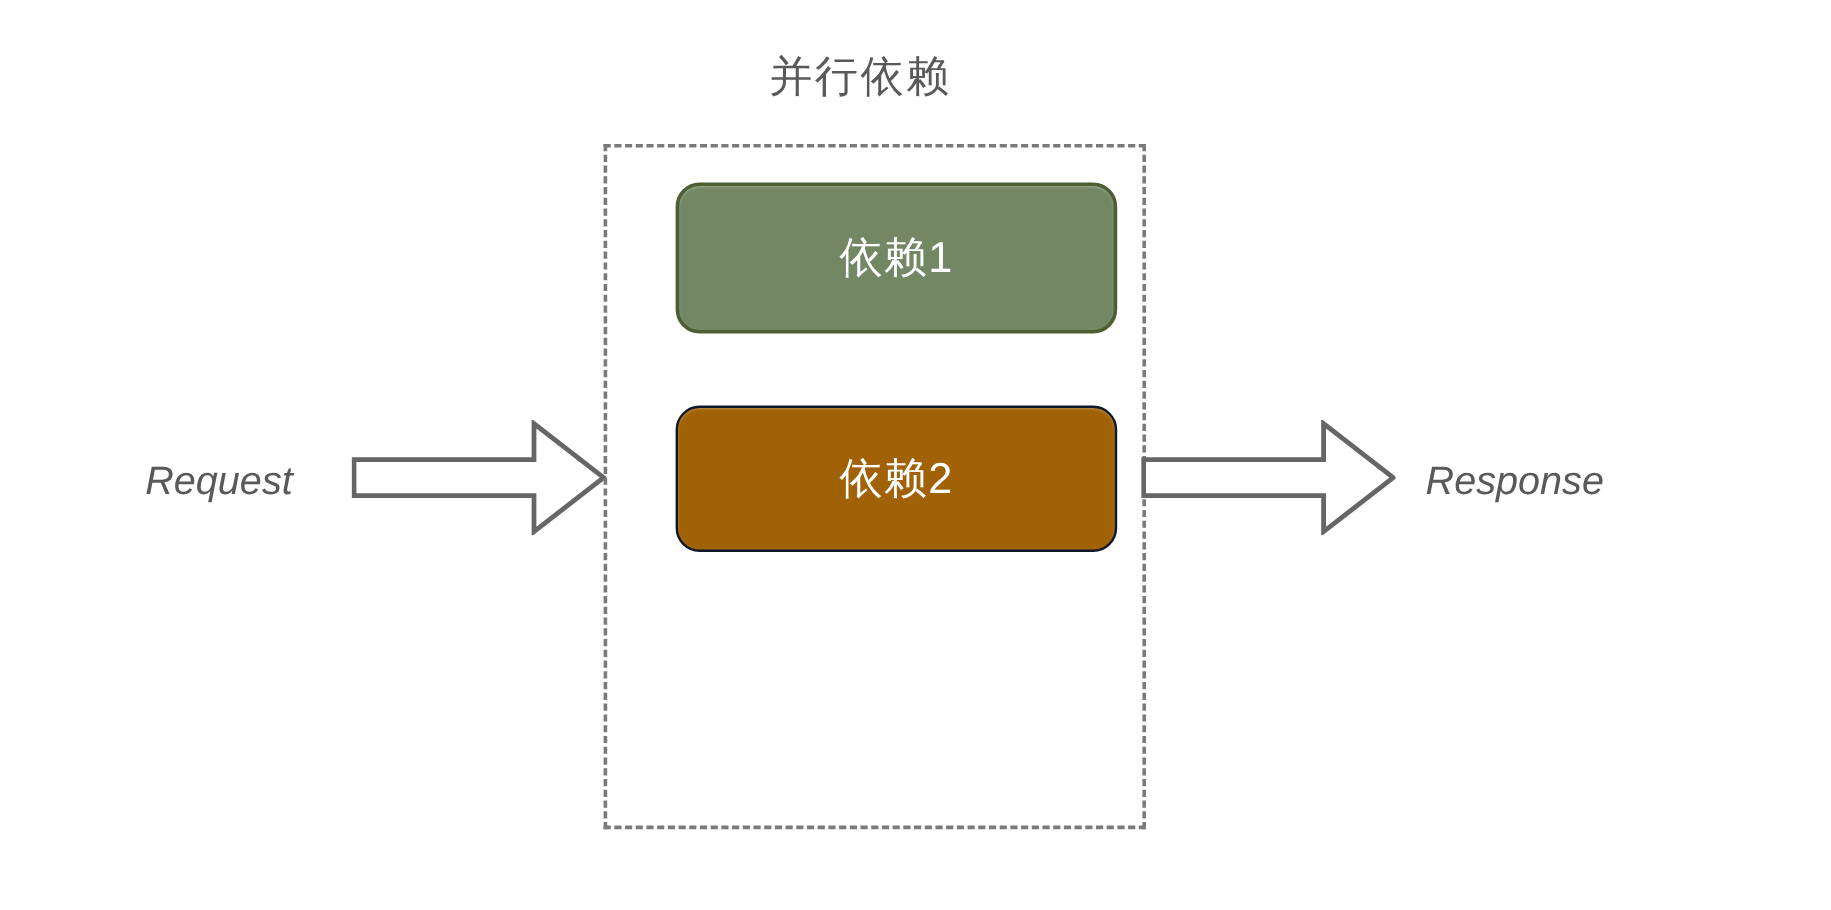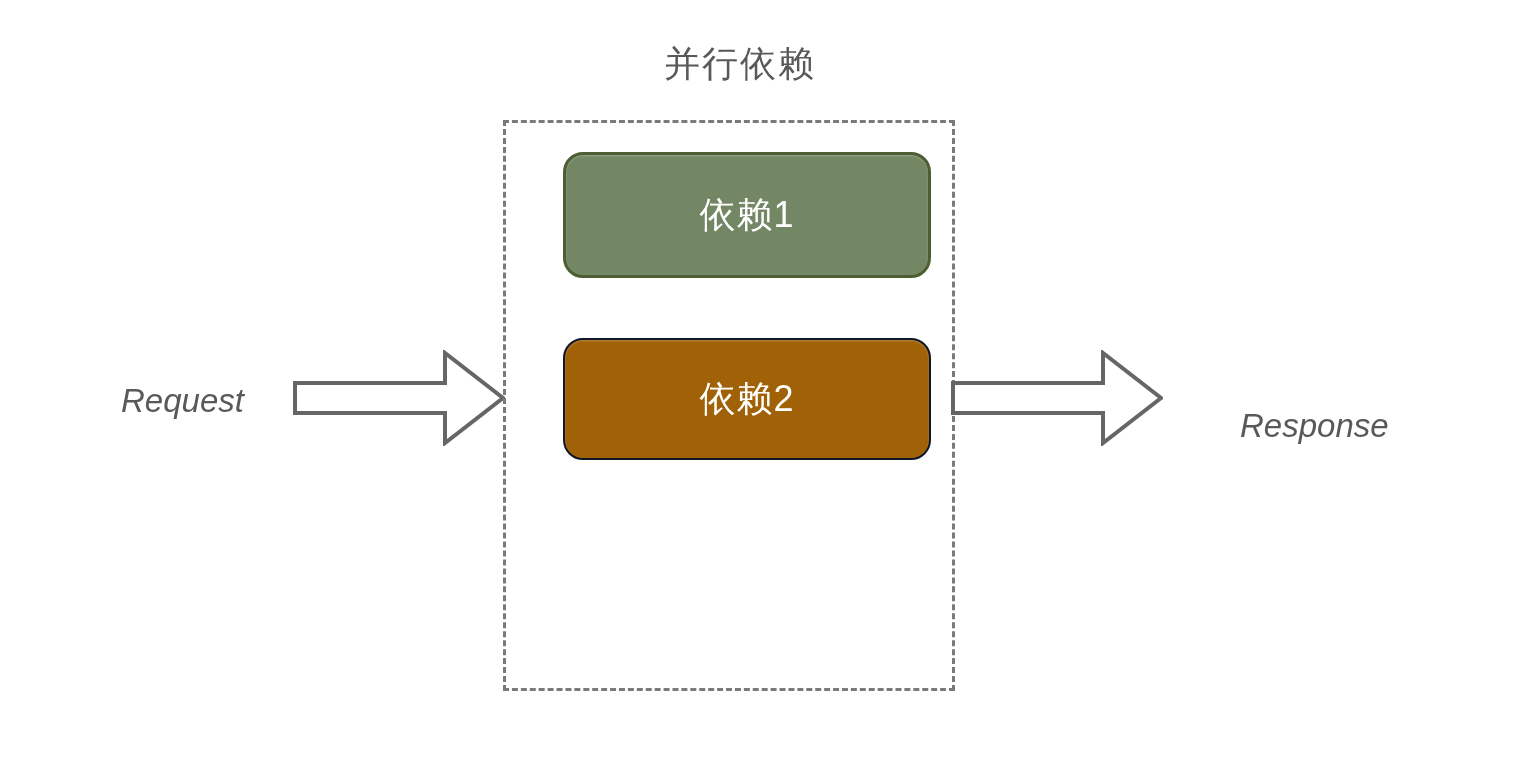--- a/index.html
+++ b/index.html
@@ -12,39 +12,39 @@
     overflow: hidden;
   }
   .canvas {
     position: absolute;
     left: 0; top: 0;
     width: 1526px; height: 758px;
     background: #ffffff;
   }
   .diagram-title {
     position: absolute;
-    left: 515px;
+    left: 492px;
     top: 40px;
     width: 450px;
     text-align: center;
     font-size: 36px;
     font-weight: 500;
     color: #595959;
     letter-spacing: 2px;
   }
   .side-label {
     position: absolute;
     font-size: 33px;
     color: #595959;
     line-height: 46px;
     white-space: nowrap;
     font-style: italic;
   }
   .request-label  { left: 121px; top: 378px; }
-  .response-label { left: 1240px; top: 378px; margin-top: 25px; }
+  .response-label { left: 1188px; top: 378px; }
 
   .arrow-svg {
     position: absolute;
     width: 212px;
     height: 96px;
     top: 350px;
   }
   .request-arrow  { left: 293px; }
   .response-arrow { left: 951px; }
 

